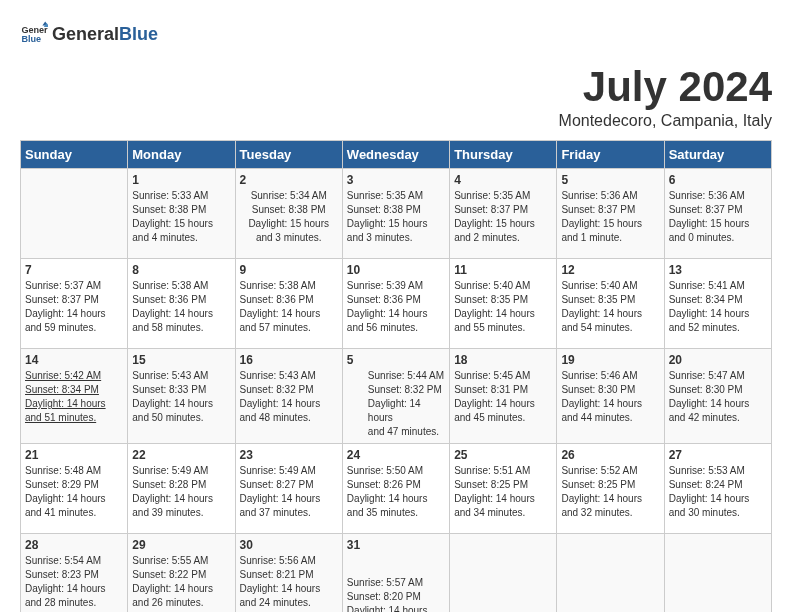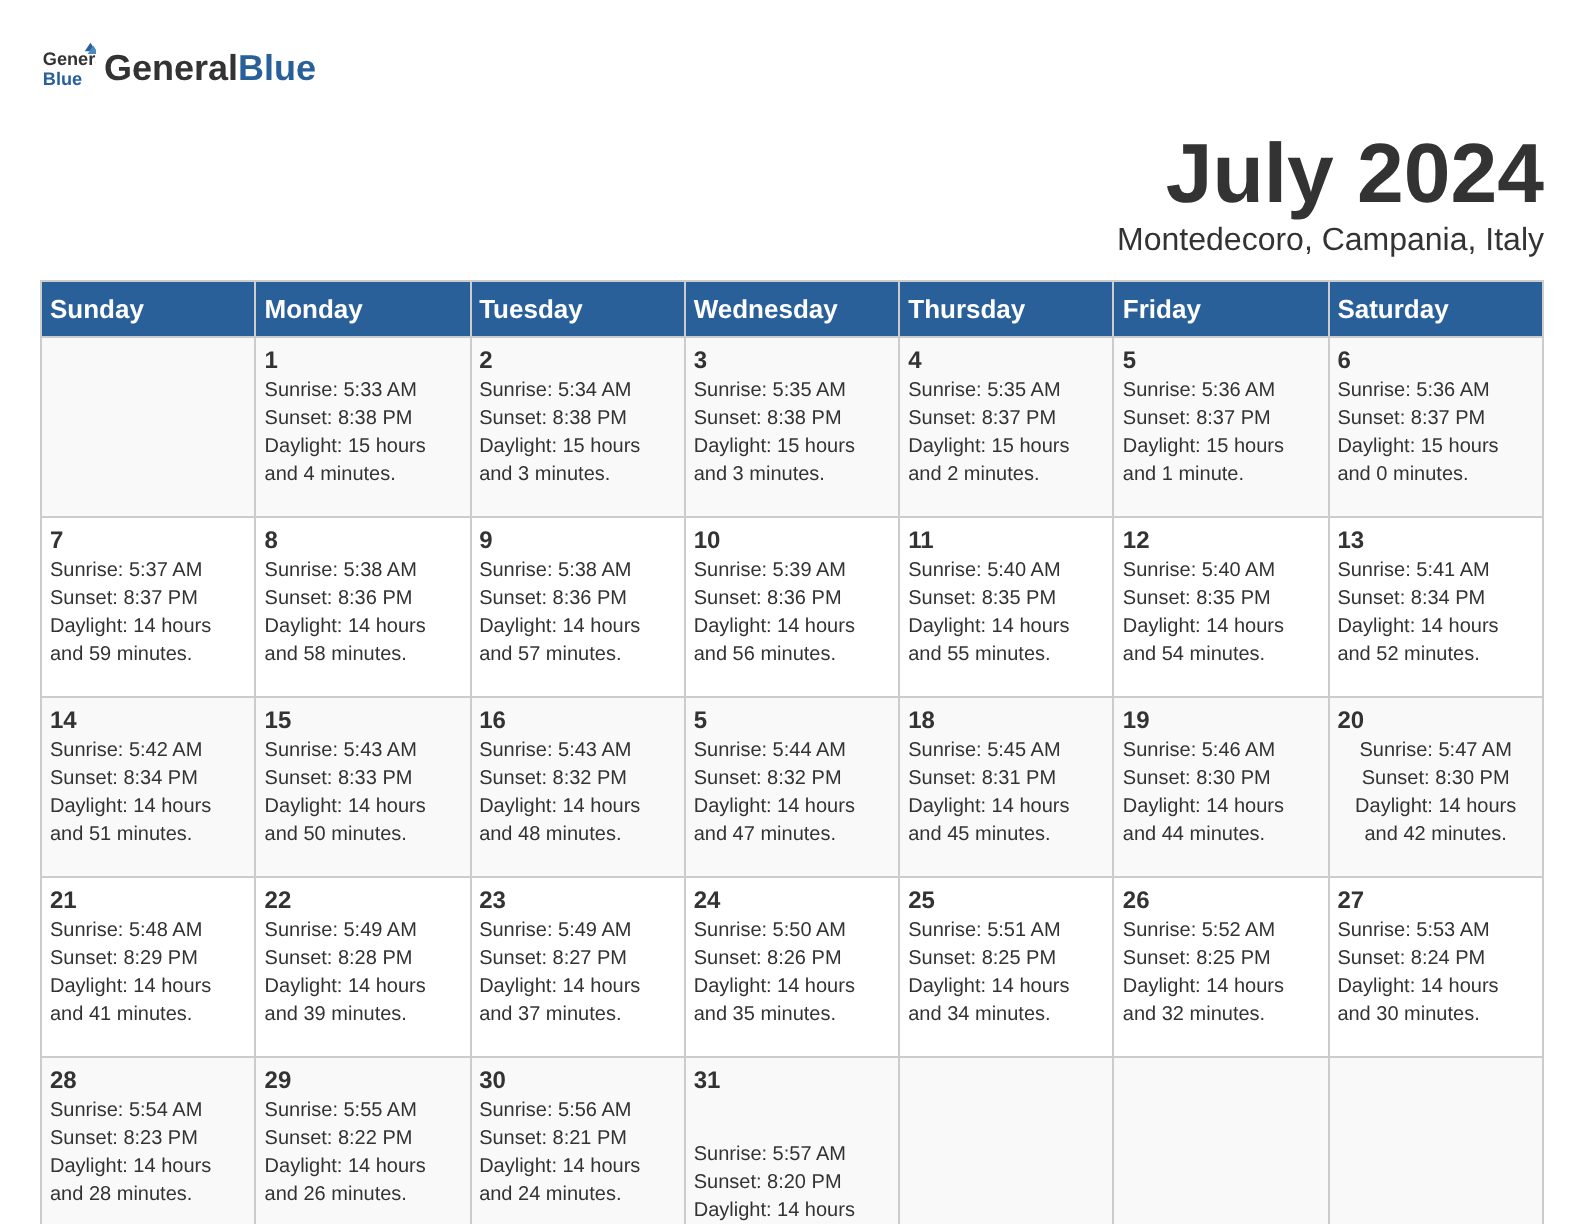--- a/index.html
+++ b/index.html
@@ -133,21 +133,21 @@
         <td></td>
         <td>
           <span class="day-number">1</span>
           <div class="day-info" style="white-space: pre-line;">Sunrise: 5:33 AM
 Sunset: 8:38 PM
 Daylight: 15 hours
 and 4 minutes.</div>
         </td>
         <td>
           <span class="day-number">2</span>
-          <div class="day-info" style="white-space: pre-line;">Sunrise: 5:34 AM
+          <div class="day-info" style="white-space: pre-line; text-align: center;">Sunrise: 5:34 AM
 Sunset: 8:38 PM
 Daylight: 15 hours
 and 3 minutes.</div>
         </td>
         <td>
           <span class="day-number">3</span>
           <div class="day-info" style="white-space: pre-line;">Sunrise: 5:35 AM
 Sunset: 8:38 PM
 Daylight: 15 hours
 and 3 minutes.</div>
@@ -221,63 +221,63 @@
           <span class="day-number">13</span>
           <div class="day-info" style="white-space: pre-line;">Sunrise: 5:41 AM
 Sunset: 8:34 PM
 Daylight: 14 hours
 and 52 minutes.</div>
         </td>
       </tr>
       <tr>
         <td>
           <span class="day-number">14</span>
-          <div class="day-info" style="white-space: pre-line;">Sunrise: 5:42 AM
+          <div class="day-info" style="white-space: pre-line; text-decoration: underline;">Sunrise: 5:42 AM
 Sunset: 8:34 PM
 Daylight: 14 hours
 and 51 minutes.</div>
         </td>
         <td>
           <span class="day-number">15</span>
           <div class="day-info" style="white-space: pre-line;">Sunrise: 5:43 AM
 Sunset: 8:33 PM
 Daylight: 14 hours
 and 50 minutes.</div>
         </td>
         <td>
           <span class="day-number">16</span>
           <div class="day-info" style="white-space: pre-line;">Sunrise: 5:43 AM
 Sunset: 8:32 PM
 Daylight: 14 hours
 and 48 minutes.</div>
         </td>
         <td>
           <span class="day-number">5</span>
-          <div class="day-info" style="white-space: pre-line;">Sunrise: 5:44 AM
+          <div class="day-info" style="white-space: pre-line; margin-left: 21px;">Sunrise: 5:44 AM
 Sunset: 8:32 PM
 Daylight: 14 hours
 and 47 minutes.</div>
         </td>
         <td>
           <span class="day-number">18</span>
           <div class="day-info" style="white-space: pre-line;">Sunrise: 5:45 AM
 Sunset: 8:31 PM
 Daylight: 14 hours
 and 45 minutes.</div>
         </td>
         <td>
           <span class="day-number">19</span>
           <div class="day-info" style="white-space: pre-line;">Sunrise: 5:46 AM
 Sunset: 8:30 PM
 Daylight: 14 hours
 and 44 minutes.</div>
         </td>
         <td>
           <span class="day-number">20</span>
-          <div class="day-info" style="white-space: pre-line; text-align: center;">Sunrise: 5:47 AM
+          <div class="day-info" style="white-space: pre-line;">Sunrise: 5:47 AM
 Sunset: 8:30 PM
 Daylight: 14 hours
 and 42 minutes.</div>
         </td>
       </tr>
       <tr>
         <td>
           <span class="day-number">21</span>
           <div class="day-info" style="white-space: pre-line;">Sunrise: 5:48 AM
 Sunset: 8:29 PM

